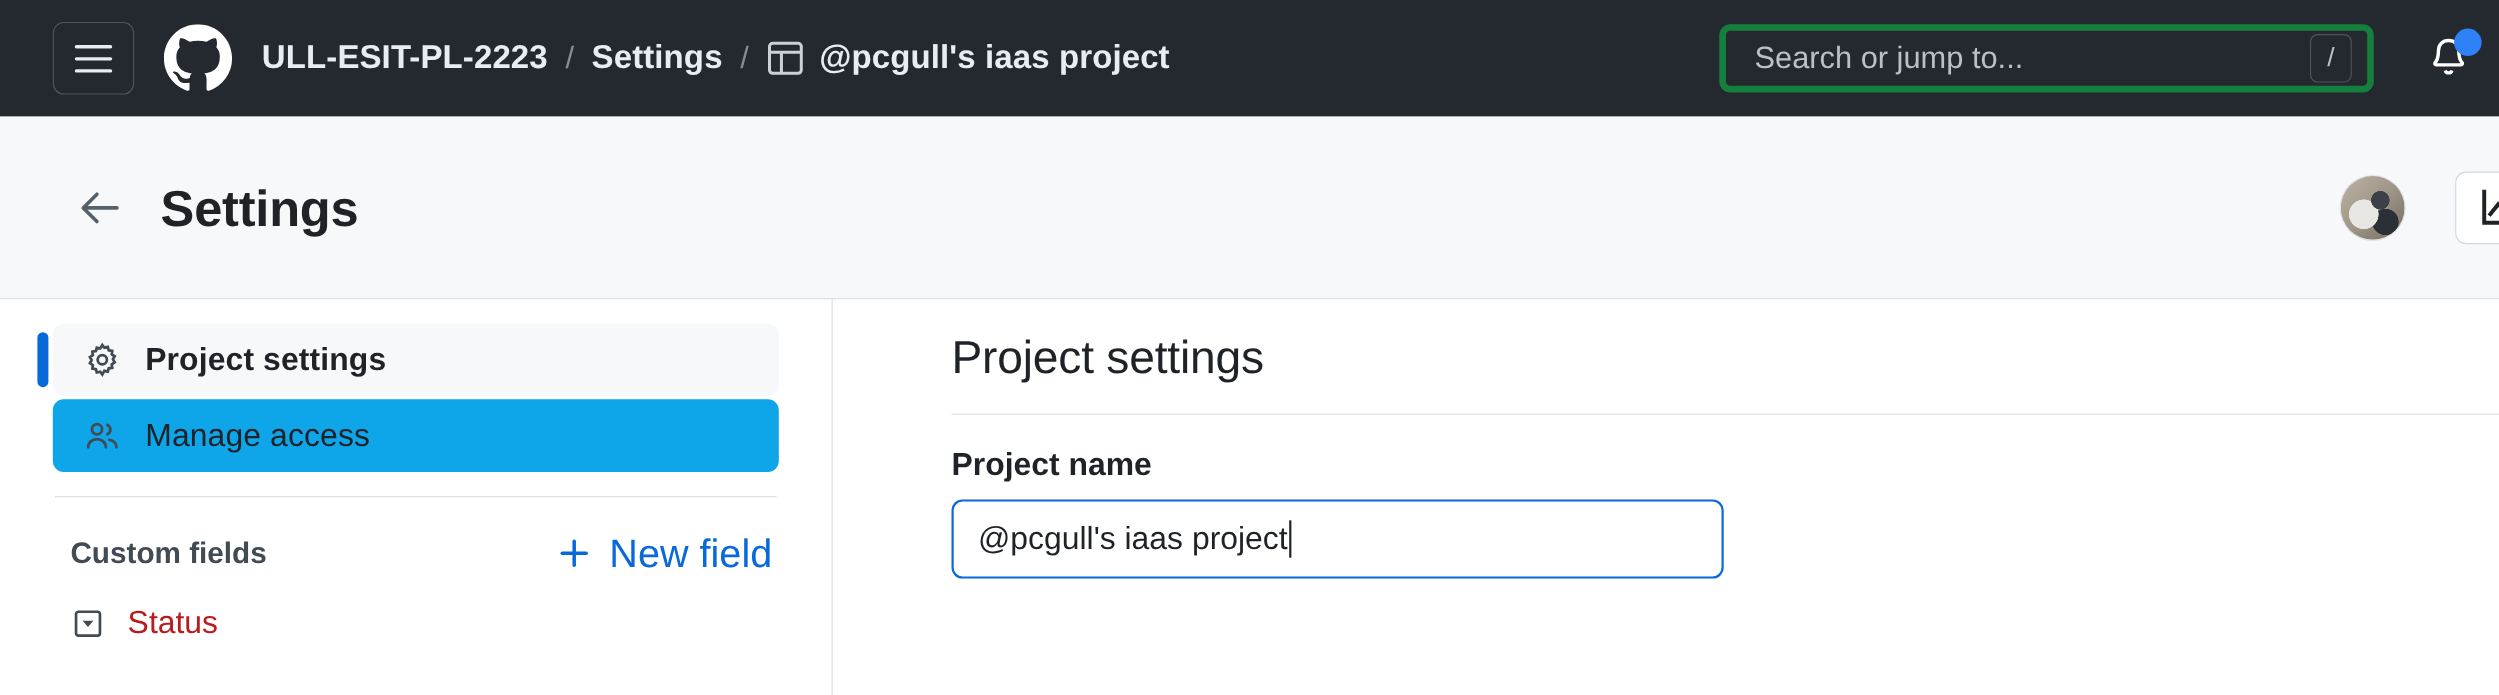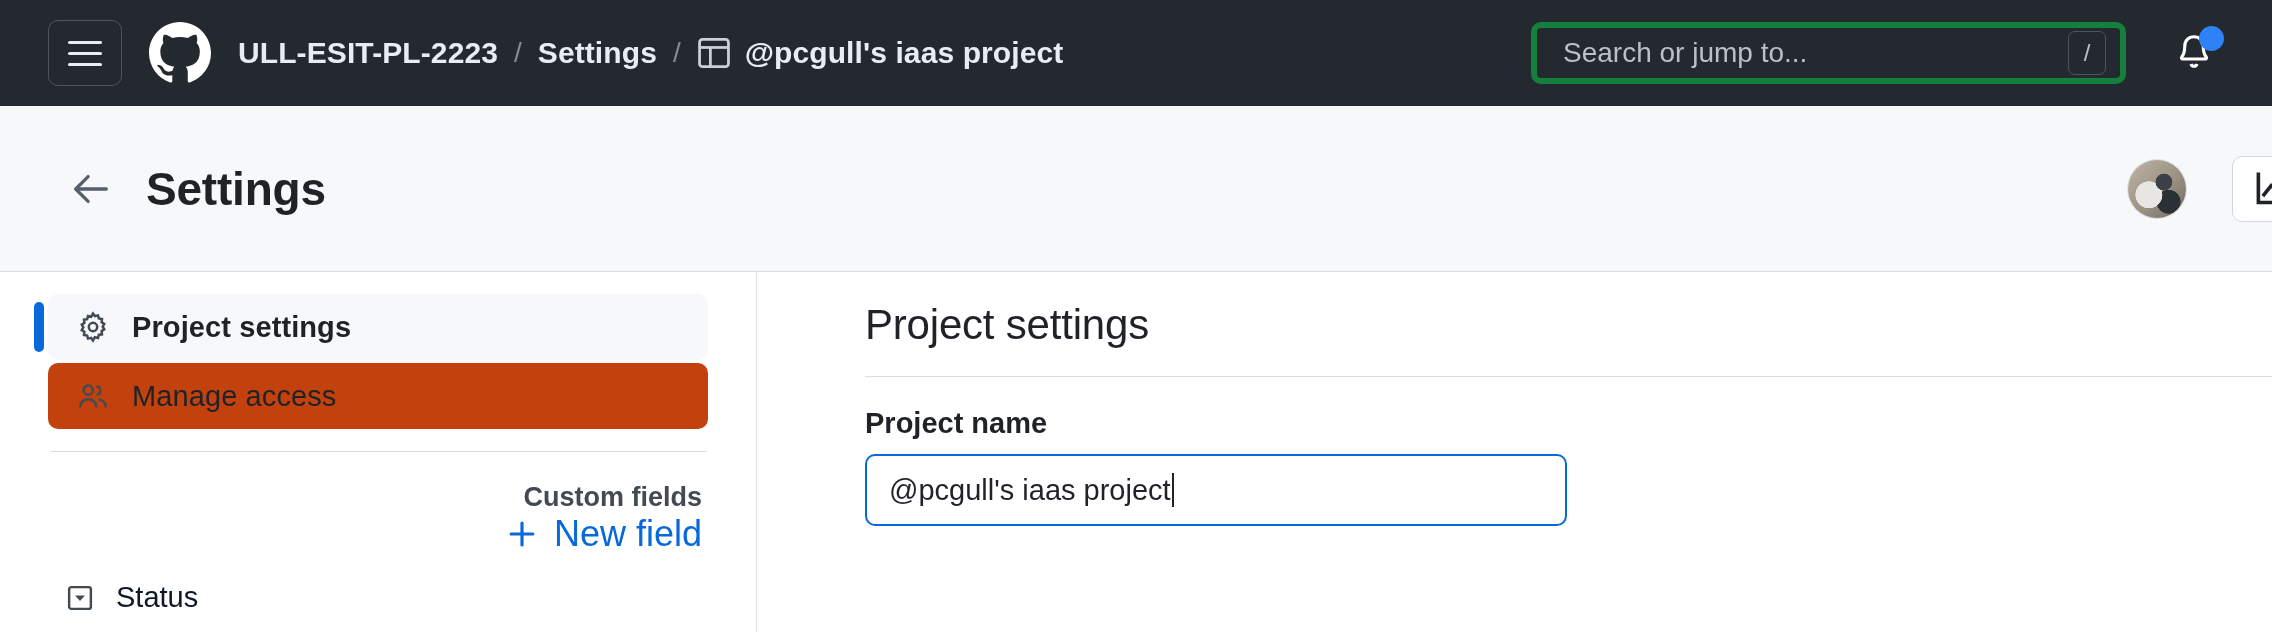--- a/index.html
+++ b/index.html
@@ -13,21 +13,21 @@
     -webkit-font-smoothing: antialiased;
   }
 
   
   .app-header {
     position: relative;
     height: 106px;
     background: #24292f;
     display: flex;
     align-items: center;
-    padding: 0 52px 0 48px;
+    padding: 0 20px 0 48px;
   }
 
   .hamburger-btn {
     width: 74px;
     height: 66px;
     border: 1px solid #4d5560;
     border-radius: 10px;
     background: transparent;
     display: flex;
     flex-direction: column;
@@ -225,21 +225,21 @@
     position: relative;
     height: 66px;
     border-radius: 10px;
     display: flex;
     align-items: center;
     padding-left: 28px;
     cursor: pointer;
     margin-bottom: 3px;
   }
   .nav-item.selected { background: #f6f8fa; }
-  .nav-item.hovered  { background: #c2410c; }
+  .nav-item.hovered  { background: #0ea5e9; }
   .nav-item .sel-bar {
     position: absolute;
     left: -14px;
     top: 8px;
     bottom: 8px;
     width: 10px;
     border-radius: 6px;
     background: #0969da;
   }
   .nav-icon {
@@ -260,24 +260,23 @@
   .nav-item.selected .nav-label { font-weight: 700; }
 
   .sidebar-divider {
     height: 1px;
     background: #d8dee4;
     margin: 22px 2px 0 2px;
   }
 
   .custom-fields-head {
     display: flex;
-    align-items: flex-end;
+    align-items: center;
     margin-top: 30px;
     padding: 0 6px 0 16px;
-    flex-direction: column;
   }
   .cf-title {
     font-size: 27px;
     font-weight: 700;
     color: #424a53;
   }
   .cf-spacer { flex: 1 1 auto; }
   .new-field-btn {
     display: flex;
     align-items: center;
@@ -306,21 +305,21 @@
   .field-icon {
     width: 32px;
     height: 32px;
     margin-right: 20px;
     flex: 0 0 auto;
     display: flex;
     align-items: center;
     justify-content: center;
   }
   .field-icon svg { width: 30px; height: 30px; display: block; }
-  .field-label { font-size: 29px; color: #0f172a; }
+  .field-label { font-size: 29px; color: #b91c1c; }
 
   
   .main {
     flex: 1 1 auto;
     padding: 28px 0 0 108px;
     min-width: 0;
   }
   .main-title {
     font-size: 42px;
     font-weight: 400;

